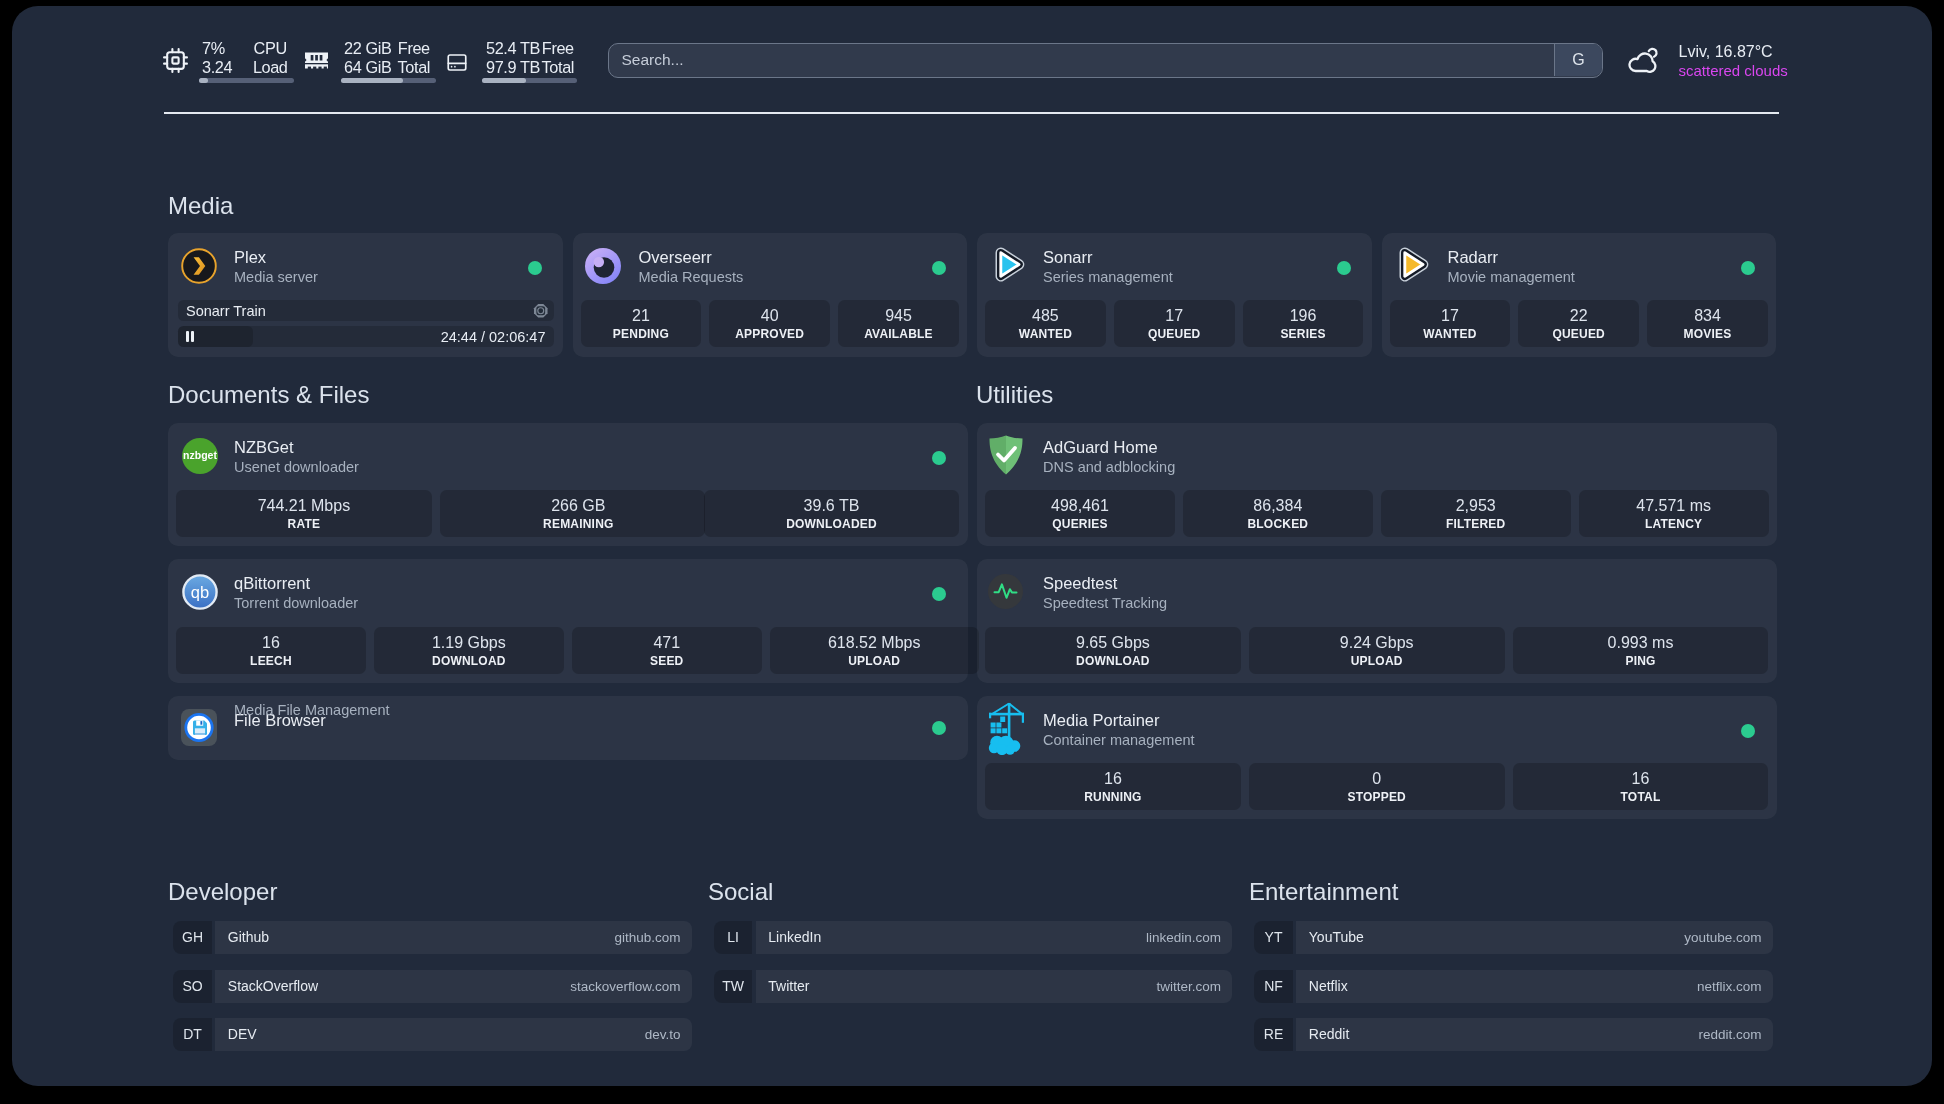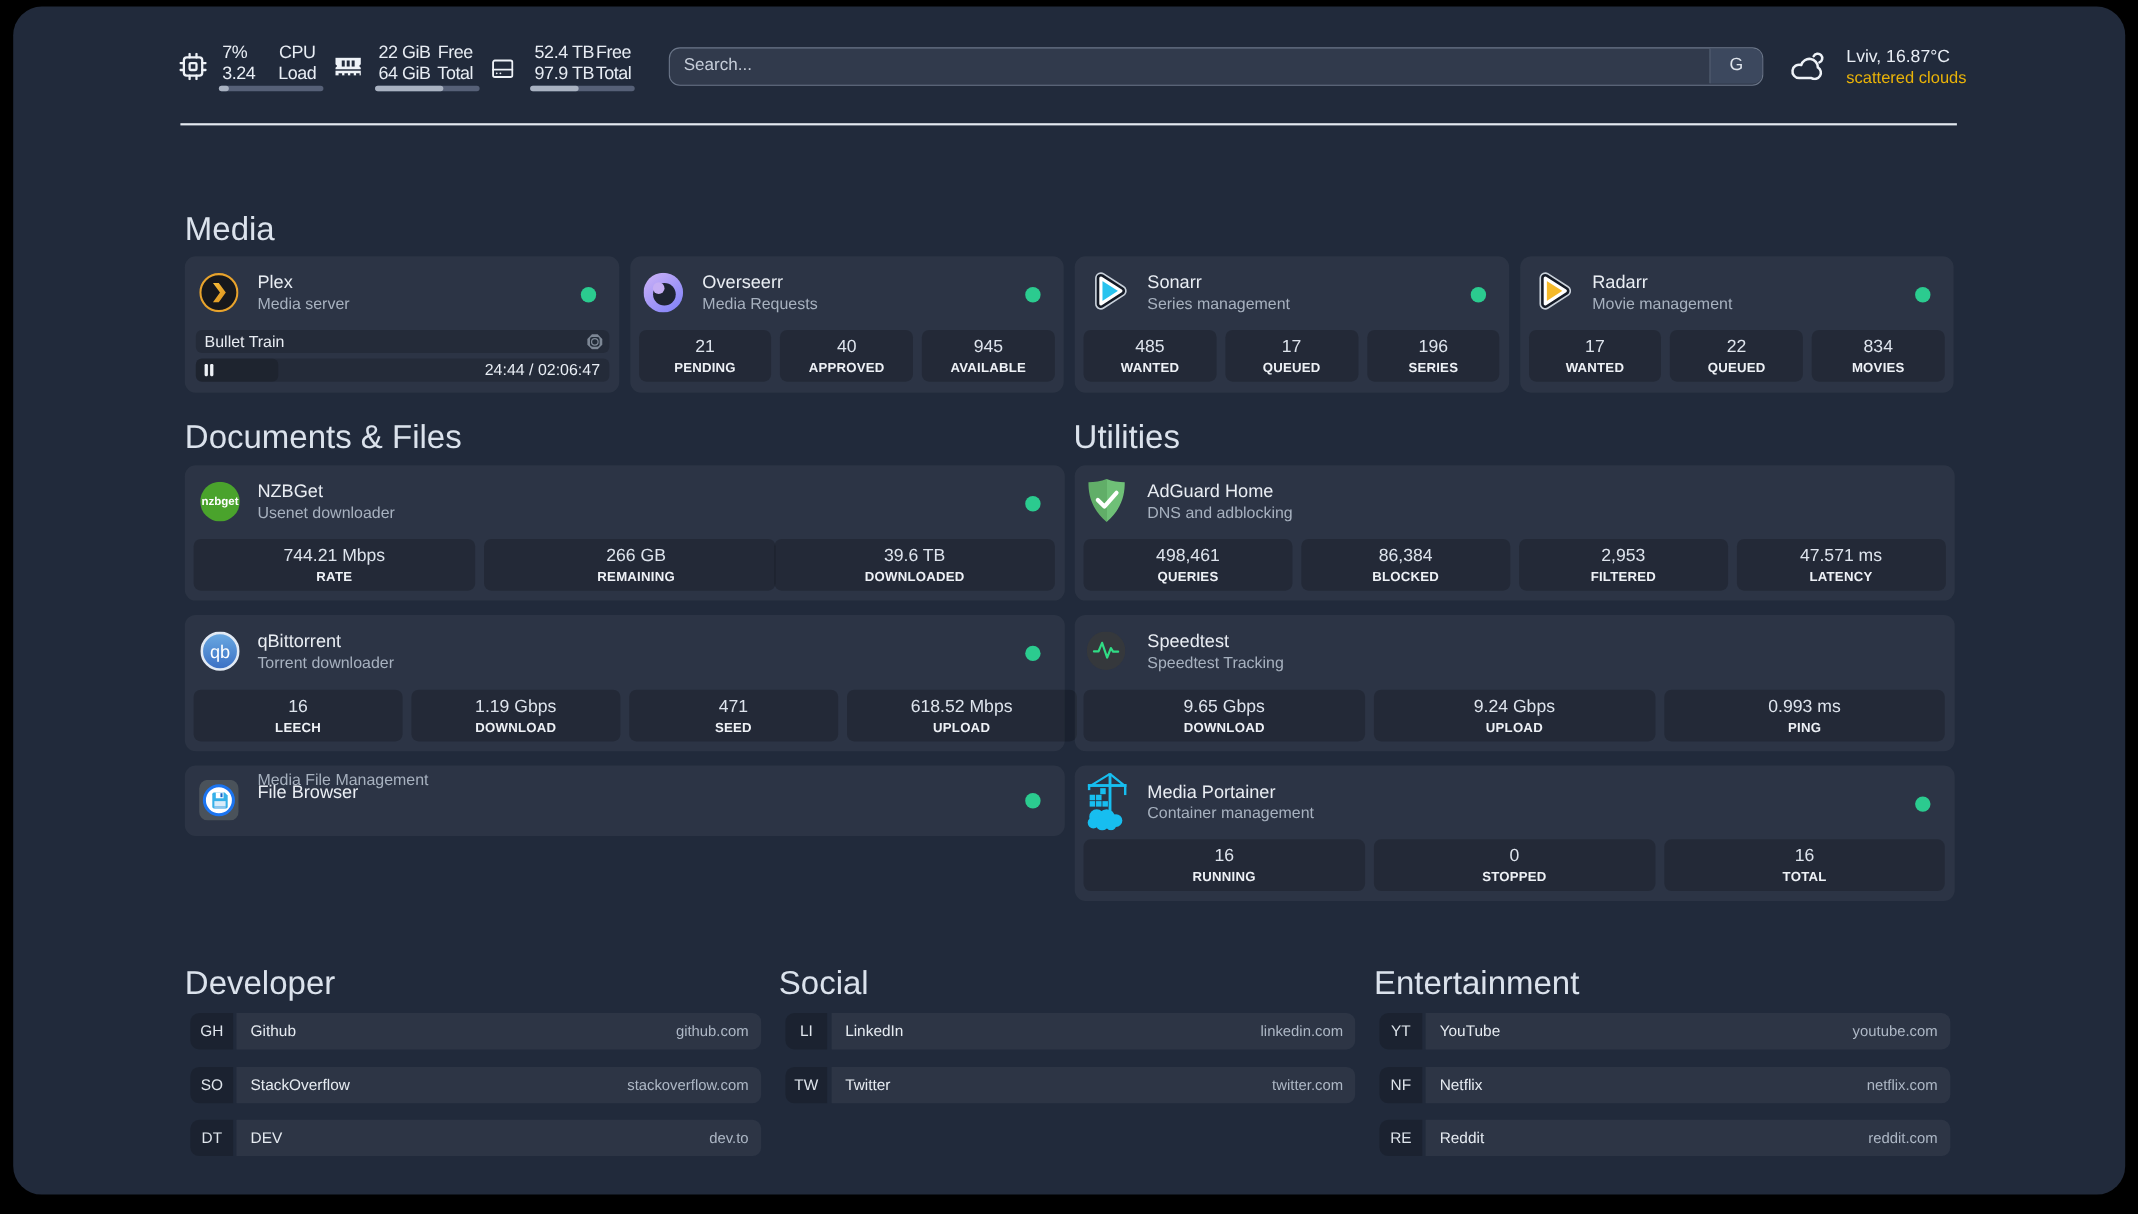--- a/index.html
+++ b/index.html
@@ -9,21 +9,21 @@
     border-radius:26px; background:#212a3b; }
   .abs { position:absolute; }
   .card { position:absolute; border-radius:10px; background:rgba(255,255,255,0.05); }
   .title { position:absolute; font-size:16.5px; color:#e9edf3; }
   .sub { position:absolute; font-size:14.5px; color:#a7b1bf; }
   .dot { position:absolute; width:14px; height:14px; border-radius:50%; background:#2bcb8f; }
   .sbox { position:absolute; height:47px; border-radius:6.5px; background:rgba(0,0,0,0.20);
     text-align:center; }
   .sval { margin-top:7px; font-size:16px; color:#dee4ed; }
   .slab { margin-top:2px; font-size:12px; font-weight:bold; color:#eef1f6; letter-spacing:0.2px; }
-  .h2 { position:absolute; font-size:30px; color:#dbe2ec; }
+  .h2 { position:absolute; font-size:24px; color:#dbe2ec; }
   .bkrow { position:absolute; height:33px; }
   .babbr { position:absolute; left:0; top:0; width:38.5px; height:33px; border-radius:8px 0 0 8px;
     background:rgba(0,0,0,0.18); color:#dfe5ec; font-size:14px; text-align:center; line-height:33px; }
   .bbar { position:absolute; top:0; right:0; height:33px; border-radius:0 8px 8px 0;
     background:rgba(255,255,255,0.055); }
   .bname { position:absolute; left:12.5px; top:0; line-height:33px; font-size:14px; color:#e6ebf1; }
   .burl { position:absolute; right:11.5px; top:0; line-height:33px; font-size:13.5px; color:#aeb8c6; }
   .rl { position:absolute; font-size:16.3px; line-height:19.5px; color:#e8edf4; white-space:nowrap; letter-spacing:-0.4px; }
   .rr { position:absolute; font-size:16.3px; line-height:19.5px; color:#e8edf4; white-space:nowrap; text-align:center; letter-spacing:-0.4px; }
   .rbar { position:absolute; width:95px; height:5.2px; border-radius:3px; background:#566077; }
@@ -80,42 +80,42 @@
   <div class="abs" style="right:0; top:0; width:48px; height:32px; border-radius:0 8.5px 8.5px 0;
     background:#3c485e; border-left:1.5px solid #6b7689; text-align:center; line-height:32px;
     font-size:16px; color:#dfe5ec;">G</div>
 </div>
 
 <svg class="abs" style="left:1627px; top:44px;" width="33" height="29" viewBox="0 0 33 29" fill="none" stroke="#eef2f7" stroke-width="2.3" stroke-linecap="round" stroke-linejoin="round">
   <path d="M21.8 7.1 a4.1 4.1 0 1 1 5.2 5.6"></path>
   <path d="M19.8 27 H8.6 A6.1 6.1 0 1 1 10.5 15.1 A7.7 7.7 0 0 1 25.6 17.3 A4.9 4.9 0 0 1 19.8 27 Z"></path>
 </svg>
 <div class="abs" style="left:1678.5px; top:43px; font-size:16px; line-height:18.8px; color:#e8edf4;">
-  Lviv, 16.87°C<br><span style="font-size:15px; color:#eab308;">scattered clouds</span></div>
+  Lviv, 16.87°C<br><span style="font-size:15px; color:#d946ef;">scattered clouds</span></div>
 
 <div class="abs" style="left:164px; top:112px; width:1615px; height:2px; background:#e4e9f0;"></div>
 
 <div class="h2" style="left:168px; top:192px;">Media</div>
 
 <div class="card" style="left:168px; top:233px; width:394.5px; height:124px;"></div>
 <svg class="abs" style="left:181px; top:248px;" width="36" height="36" viewBox="0 0 36 36">
   <defs>
       <linearGradient id="plexg" x1="0" y1="0" x2="1" y2="1">
     <stop offset="0" stop-color="#f9be3a"></stop>
         <stop offset="1" stop-color="#d98f1c"></stop>
       </linearGradient>
     </defs>
   <circle cx="18" cy="18" r="16.8" fill="#17181c" stroke="#e8a32c" stroke-width="1.9"></circle>
   <polygon points="12.6,9.3 17.9,9.3 24.3,18 17.9,26.7 12.6,26.7 19,18" fill="url(#plexg)"></polygon>
 </svg>
 <div class="title" style="left:234px; top:248px;">Plex</div>
 <div class="sub" style="left:234px; top:269px;">Media server</div>
 <div class="dot" style="left:527.5px; top:261px;"></div>
 <div class="abs" style="left:177.5px; top:300px; width:376px; height:20.5px; border-radius:5.5px; background:rgba(0,0,0,0.17);">
-  <div class="abs" style="left:8.5px; top:0.5px; line-height:20.5px; font-size:14.5px; color:#e8ecf2;">Bullet Train</div>
+  <div class="abs" style="left:8.5px; top:0.5px; line-height:20.5px; font-size:14.5px; color:#e8ecf2;">Sonarr Train</div>
   <svg class="abs" style="right:5px; top:2.5px;" width="15.5" height="15.5" viewBox="0 0 24 24">
     <path d="M8 1.5 h8 L22.5 8 v8 L16 22.5 h-8 L1.5 16 v-8 Z" fill="#7d8795"></path>
     <rect x="5.2" y="5.2" width="13.6" height="13.6" rx="3.5" fill="#232c39"></rect>
     <circle cx="12" cy="12" r="4.6" fill="none" stroke="#7d8795" stroke-width="1.8"></circle>
   </svg>
 </div>
 <div class="abs" style="left:177.5px; top:326px; width:376px; height:21px; border-radius:5.5px; background:rgba(0,0,0,0.17);">
   <div class="abs" style="left:0; top:0; width:75px; height:21px; border-radius:5.5px; background:rgba(0,0,0,0.16);"></div>
   <div class="abs" style="left:8.5px; top:5px; width:3px; height:11px; background:#eef2f7; border-radius:1px;"></div>
   <div class="abs" style="left:13.5px; top:5px; width:3px; height:11px; background:#eef2f7; border-radius:1px;"></div>

